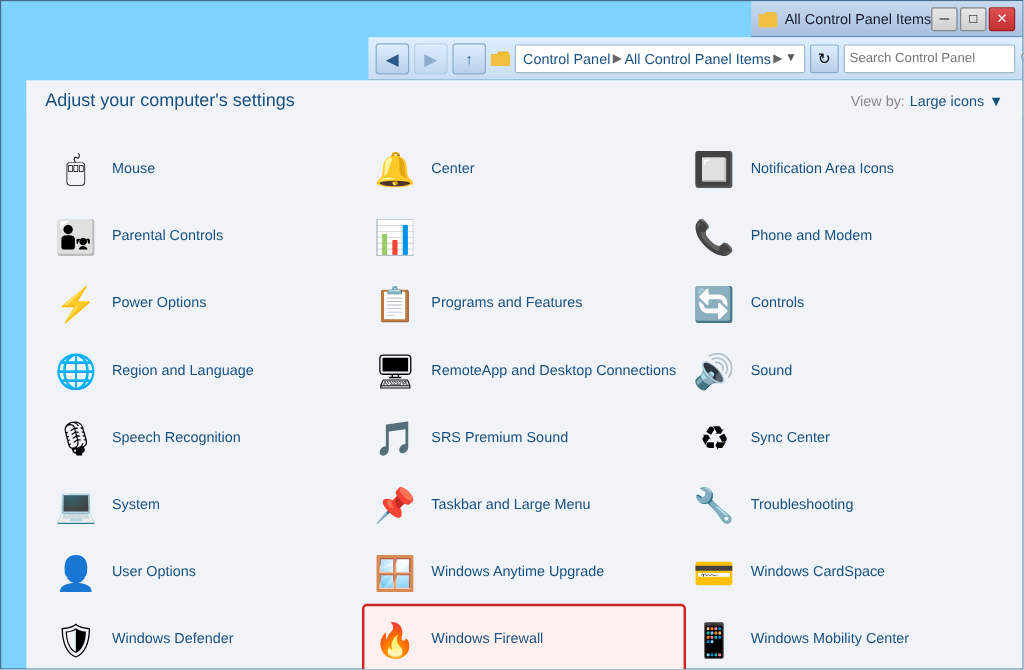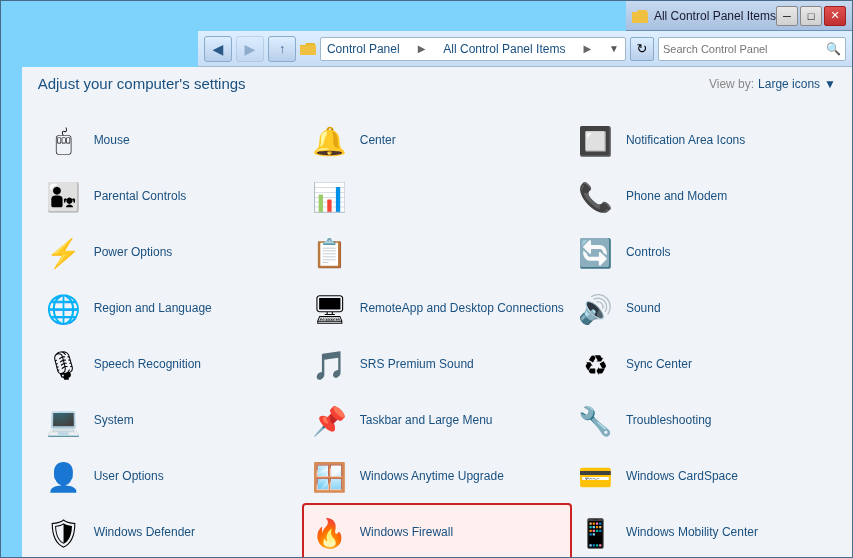--- a/index.html
+++ b/index.html
@@ -95,21 +95,21 @@
 
     .breadcrumb-bar {
       flex: 1;
       height: 24px;
       background: white;
       border: 1px solid #a0b8cc;
       border-radius: 2px;
       display: flex;
       align-items: center;
       padding: 0 6px;
-      gap: 18px;
+      gap: 2px;
       font-size: 12px;
       color: #1a4a8a;
     }
 
     .breadcrumb-item {
       color: #1a5080;
       cursor: pointer;
     }
 
     .breadcrumb-sep {
@@ -130,21 +130,21 @@
       border: 1px solid #8aaccc;
       border-radius: 2px;
       display: flex;
       align-items: center;
       justify-content: center;
       cursor: pointer;
       font-size: 13px;
     }
 
     .search-box {
-      width: 188px;
+      width: 143px;
       height: 24px;
       border: 1px solid #a0b8cc;
       border-radius: 2px;
       display: flex;
       align-items: center;
       background: white;
       padding: 0 4px;
     }
 
     .search-box input {
@@ -336,20 +336,21 @@
             <div class="control-item">
               <div class="item-icon">📞</div>
               <div class="item-label">Phone and Modem</div>
             </div>
             <div class="control-item">
               <div class="item-icon">⚡</div>
               <div class="item-label">Power Options</div>
             </div>
             <div class="control-item">
               <div class="item-icon">📋</div>
+              <div class="item-label">Programs and Features</div>
             </div>
             <div class="control-item">
               <div class="item-icon">🔄</div>
               <div class="item-label">Controls</div>
             </div>
             <div class="control-item">
               <div class="item-icon">🌐</div>
               <div class="item-label">Region and Language</div>
             </div>
             <div class="control-item">

